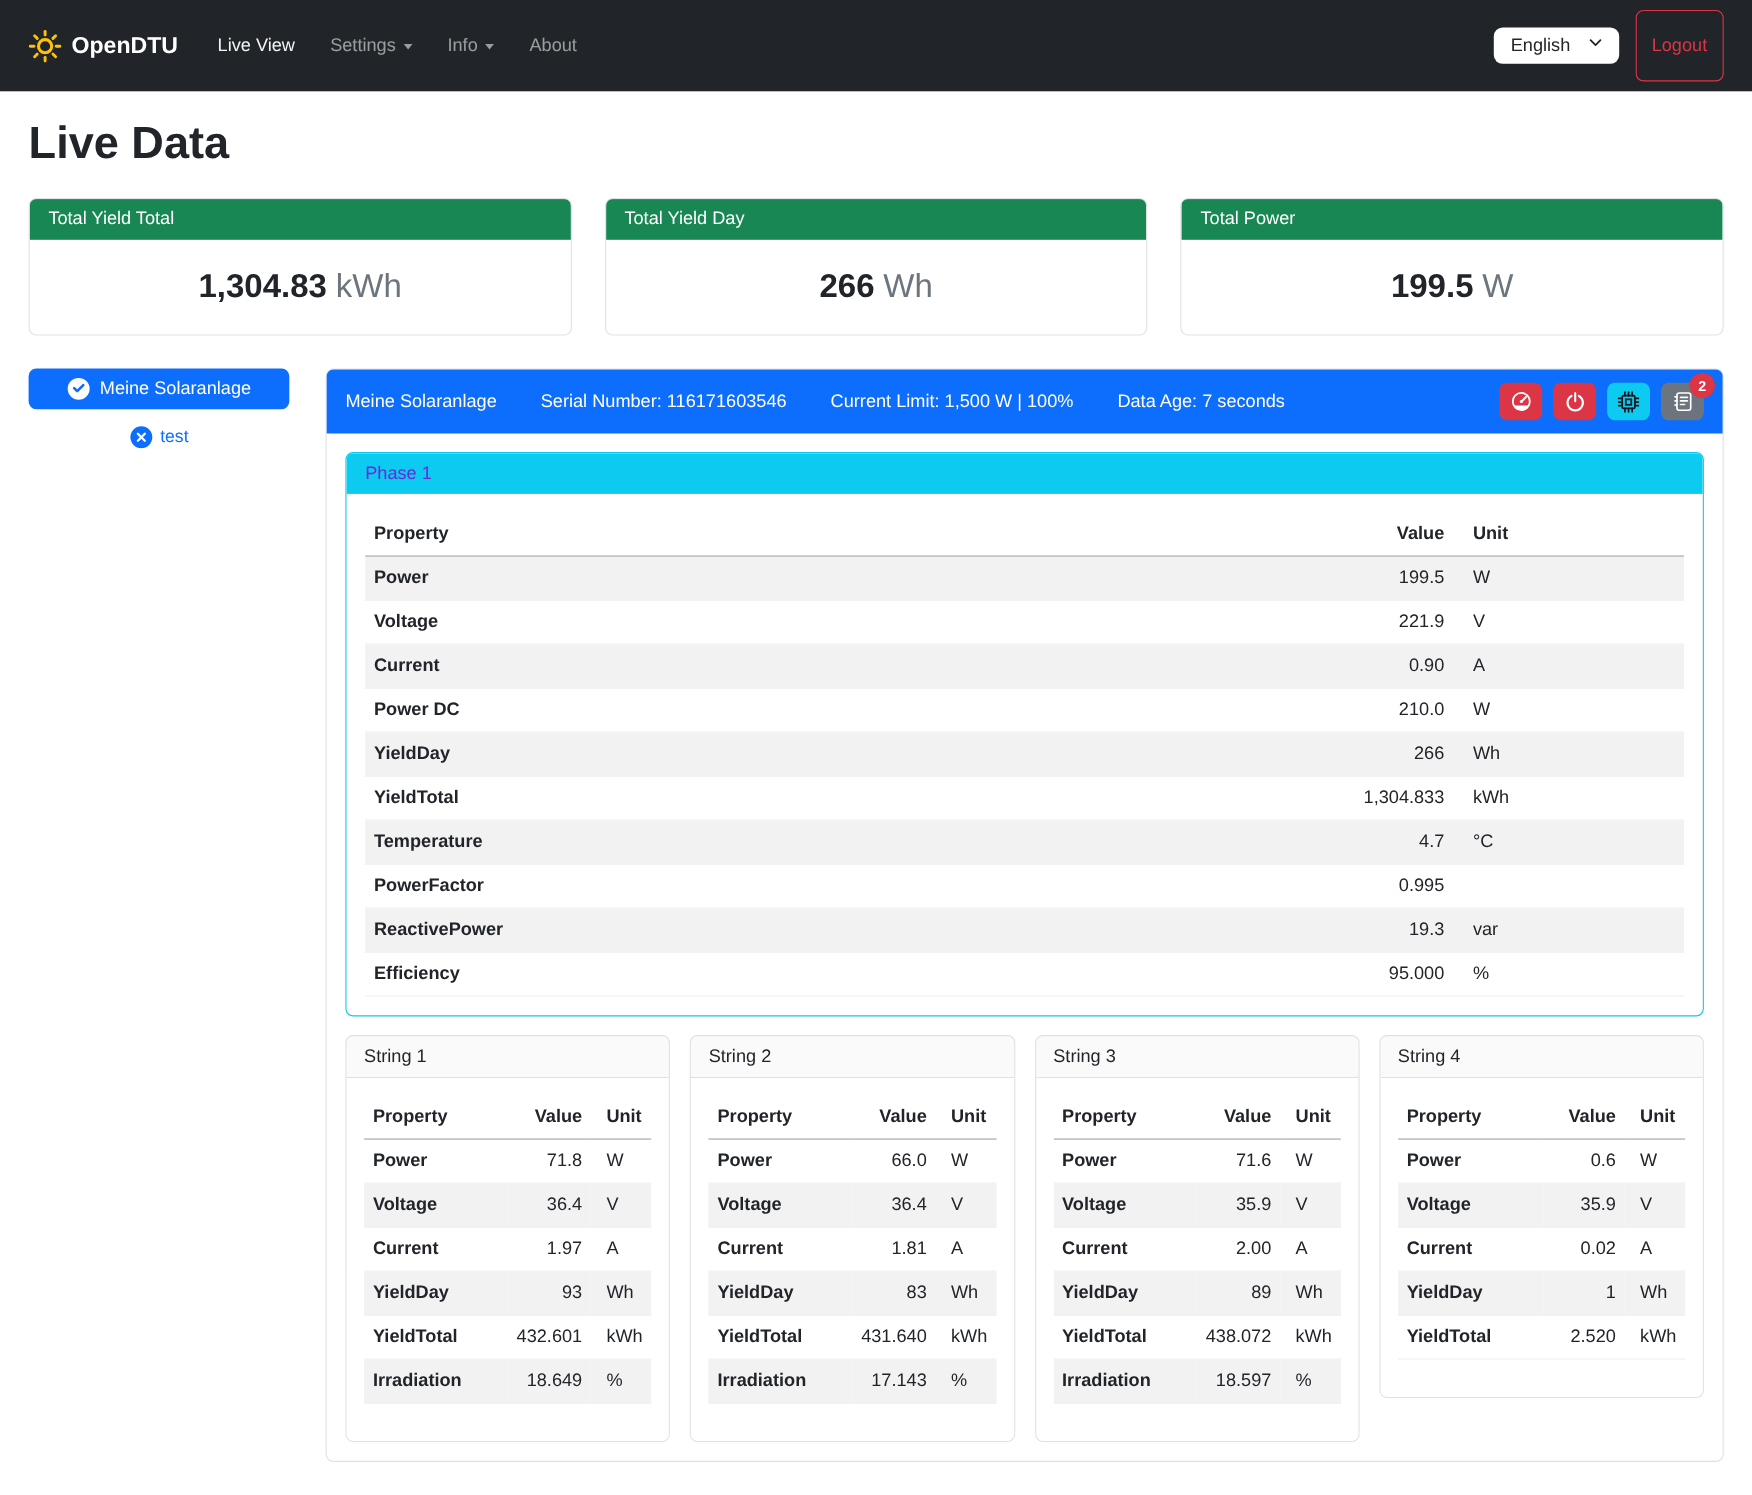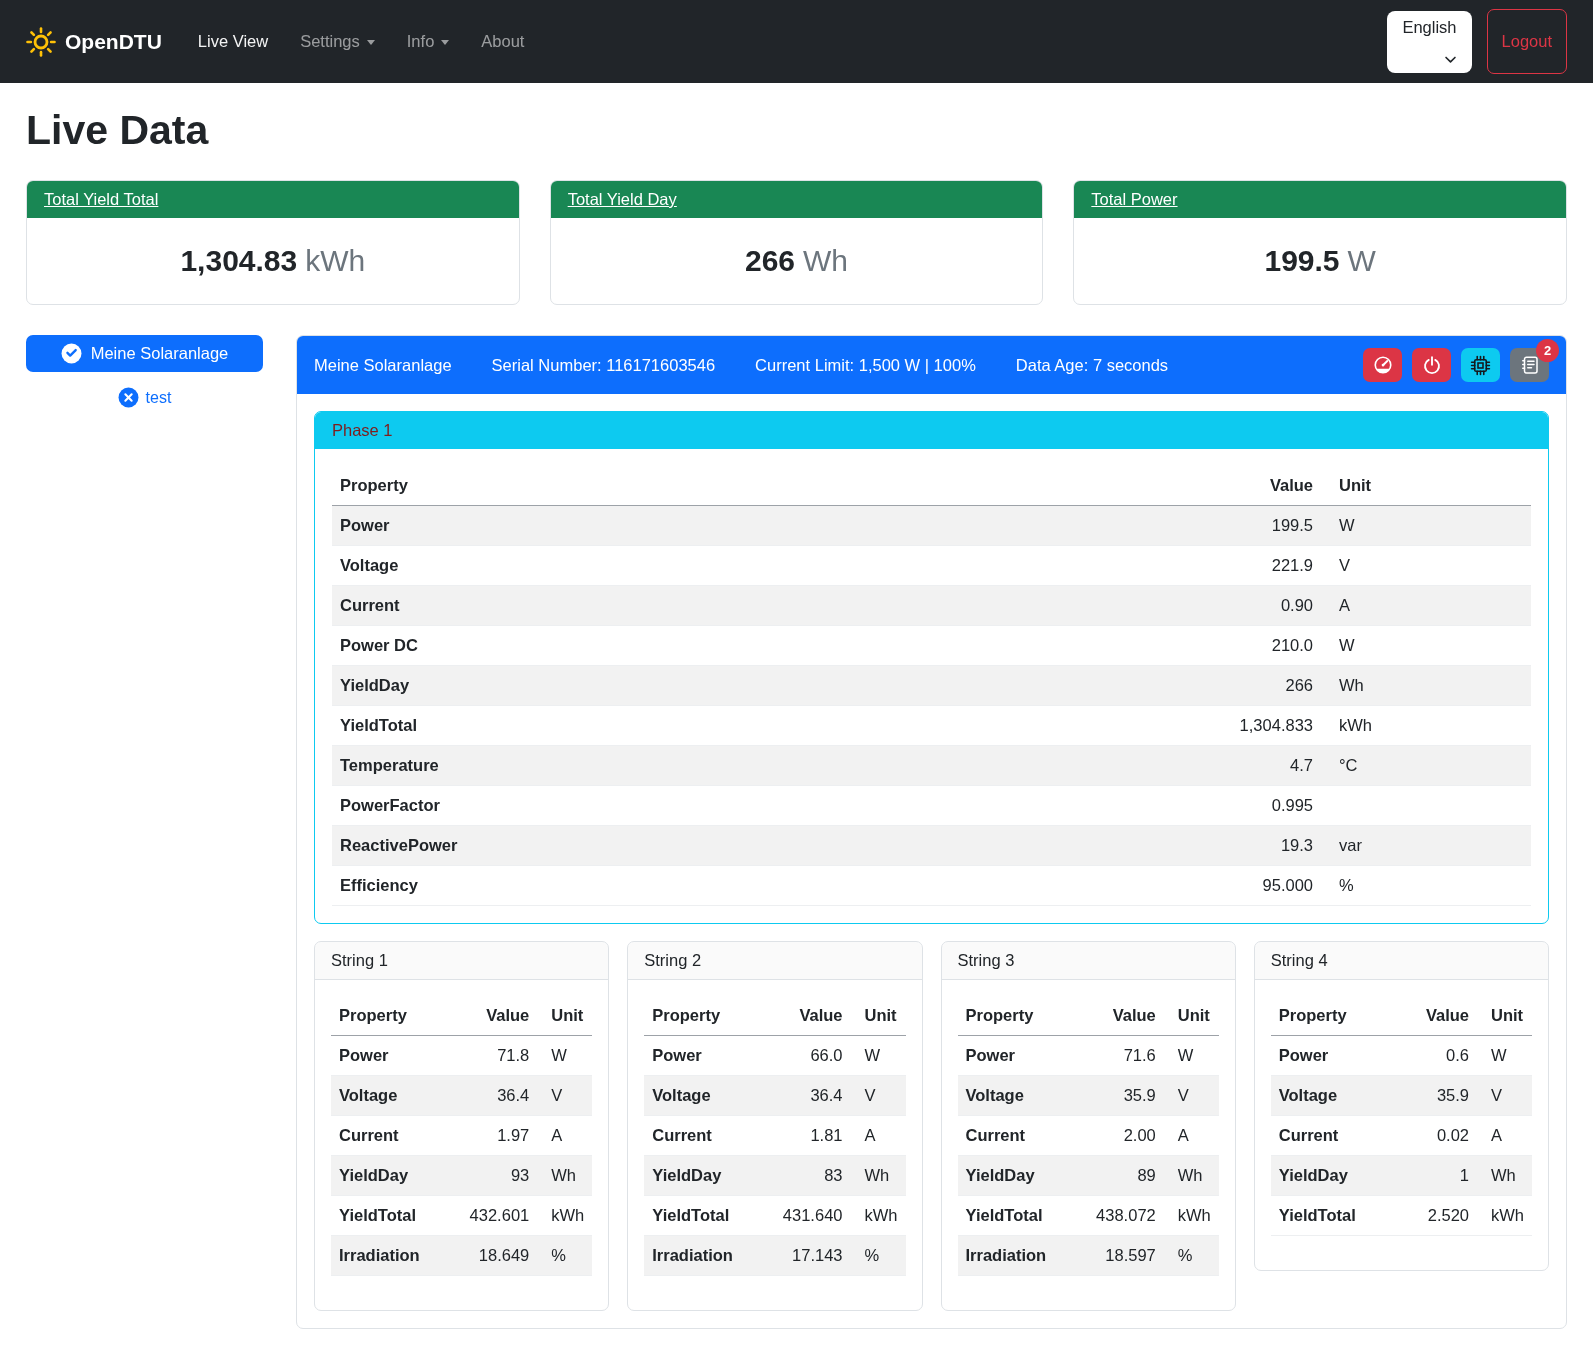--- a/index.html
+++ b/index.html
@@ -6,30 +6,30 @@
   body { margin:0; background:#fff; color:#212529; font-family:"Liberation Sans", sans-serif; }
 
   
   .navbar { background:#212529; display:flex; align-items:center; padding:9px 26px; min-height:57px; }
   .brand { display:flex; align-items:center; gap:9px; color:#fff; font-size:21px; font-weight:700; cursor:pointer; }
   .nav-links { display:flex; gap:32px; margin-left:36px; }
   .nav-link { color:rgba(255,255,255,.55); font-size:16.5px; cursor:pointer; display:flex; align-items:center; gap:7px; }
   .nav-link.active { color:rgba(255,255,255,.95); }
   .caret { width:0; height:0; border-left:4.5px solid transparent; border-right:4.5px solid transparent; border-top:5px solid currentColor; margin-top:2px; }
   .nav-right { margin-left:auto; display:flex; align-items:center; gap:15px; }
-  .lang-select { background:#fff; border-radius:8px; padding:7px 15px; display:flex; align-items:flex-end; gap:16px; font-size:16.5px; color:#212529; cursor:pointer;flex-direction:column; }
+  .lang-select { background:#fff; border-radius:8px; padding:7px 15px; display:flex; align-items:flex-start; gap:16px; font-size:16.5px; color:#212529; cursor:pointer; }
   .logout-btn { background:transparent; border:1px solid #dc3545; color:#dc3545; border-radius:7px; padding:22px 14px; font-size:16.5px; cursor:pointer; font-family:inherit; }
 
   
   .page { padding: 6px 26px 28px; }
   .page-title { font-size:41px; font-weight:700; margin:18px 0 26px; }
 
   .summary-row { display:grid; grid-template-columns:repeat(3,1fr); gap:30px; margin-bottom:30px; }
   .summary-card { border:1px solid #dee2e6; border-radius:7px; background:#fff; overflow:hidden; }
-  .summary-card-header { background:#198754; color:#fff; padding:9px 17px; font-size:16.5px;text-decoration:underline; }
+  .summary-card-header { background:#198754; color:#fff; padding:9px 17px; font-size:16.5px; }
   .summary-card-body { padding:26px 16px; text-align:center; font-size:30px; }
   .summary-value { font-weight:700; }
   .summary-unit { color:#6c757d; margin-left:8px; }
 
   .main-row { display:flex; gap:33px; align-items:flex-start; }
   .sidebar { width:237px; flex-shrink:0; }
   .inverter-select-btn { width:100%; background:#0d6efd; color:#fff; border:none; border-radius:7px; padding:8px 12px; font-size:16.5px; display:flex; align-items:center; justify-content:center; gap:9px; cursor:pointer; font-family:inherit; }
   .other-inverter { margin-top:15px; display:flex; align-items:center; justify-content:center; gap:7px; color:#0d6efd; font-size:16px; cursor:pointer; }
 
   .inverter-card { flex:1; border:1px solid #dee2e6; border-radius:7px; background:#fff; }
@@ -37,21 +37,21 @@
   .inverter-actions { margin-left:auto; display:flex; gap:10px; }
   .icon-btn { width:39px; height:34px; border:none; border-radius:7px; display:flex; align-items:center; justify-content:center; cursor:pointer; position:relative; padding:0; }
   .icon-btn.danger { background:#dc3545; }
   .icon-btn.info-bg { background:#0dcaf0; }
   .icon-btn.secondary { background:#6c757d; }
   .badge { position:absolute; top:-9px; right:-10px; width:23px; height:23px; background:#dc3545; border-radius:50%; color:#fff; font-size:13px; font-weight:700; display:flex; align-items:center; justify-content:center; }
 
   .inverter-body { padding:17px; }
 
   .phase-panel { border:1px solid #0dcaf0; border-radius:7px; overflow:hidden; margin-bottom:17px; }
-  .phase-header { background:#0dcaf0; color:#7f1d1d; padding:9px 17px; font-size:16.5px; }
+  .phase-header { background:#0dcaf0; color:#6d28d9; padding:9px 17px; font-size:16.5px; }
   .phase-body { padding:17px; }
 
   table { width:100%; border-collapse:collapse; font-size:16.5px; }
   th, td { padding:10px 8px; }
   thead th { text-align:left; font-weight:700; border-bottom:1px solid #9da2a8; }
   td { border-bottom:1px solid #edeff1; }
   .col-prop { font-weight:700; }
   .col-val, th.th-val { text-align:right; }
   .phase-table .col-val, .phase-table th.th-val { width:110px; }
   .phase-table .col-unit, .phase-table th.th-unit { width:210px; padding-left:18px; }

